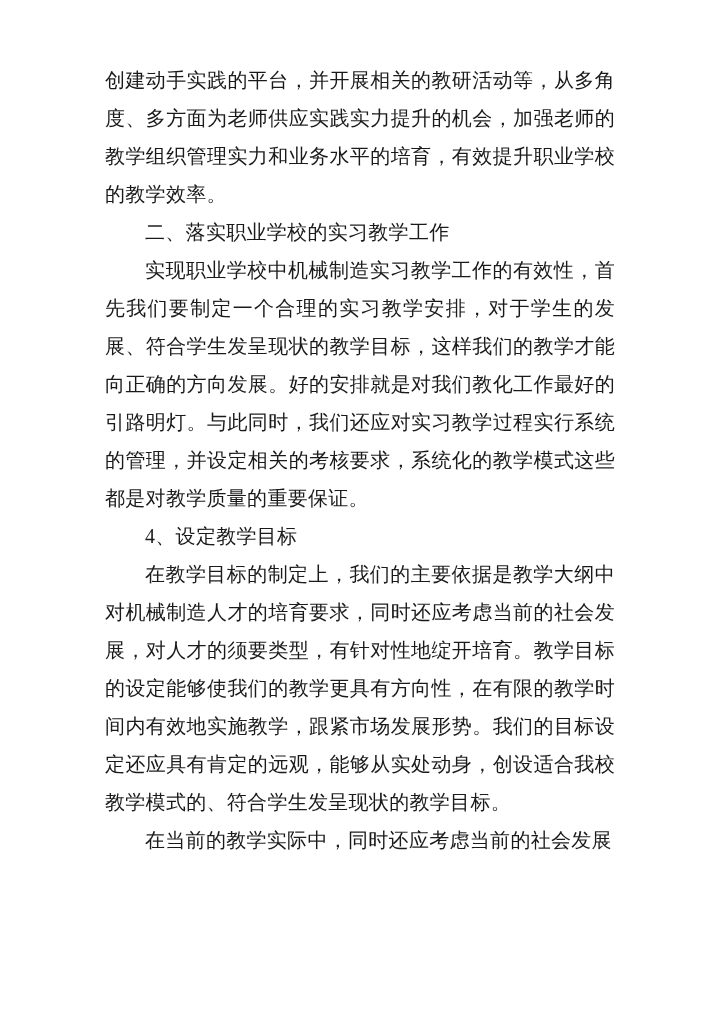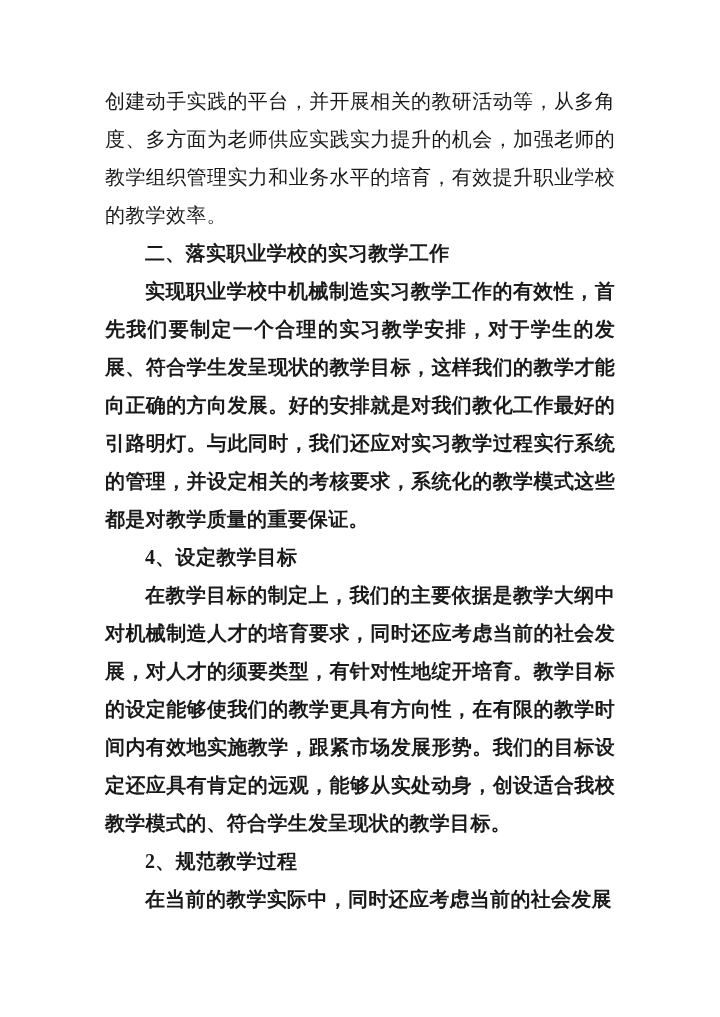--- a/index.html
+++ b/index.html
@@ -9,42 +9,40 @@
   }
   body {
     width: 720px;
     height: 1017px;
     overflow: hidden;
   }
   .page {
     box-sizing: border-box;
     width: 720px;
     height: 1017px;
-    padding: 82px 105px 0 105px;
+    padding: 61px 105px 0 105px;
     background: #ffffff;
   }
   .para {
     margin: 0;
     font-family: "Liberation Serif", "DejaVu Serif", serif;
     font-size: 20px;
     line-height: 38px;
     color: #1a1a1a;
     text-align: justify;
     text-justify: inter-character;
     letter-spacing: 0.3px;
   }
   .para.indent {
     text-indent: 2em;
-    font-weight: bold;
   }
 </style>
 </head>
 <body>
 
 <div class="page">
   <p class="para">创建动手实践的平台，并开展相关的教研活动等，从多角度、多方面为老师供应实践实力提升的机会，加强老师的教学组织管理实力和业务水平的培育，有效提升职业学校的教学效率。</p>
   <p class="para indent">二、落实职业学校的实习教学工作</p>
   <p class="para indent">实现职业学校中机械制造实习教学工作的有效性，首先我们要制定一个合理的实习教学安排，对于学生的发展、符合学生发呈现状的教学目标，这样我们的教学才能向正确的方向发展。好的安排就是对我们教化工作最好的引路明灯。与此同时，我们还应对实习教学过程实行系统的管理，并设定相关的考核要求，系统化的教学模式这些都是对教学质量的重要保证。</p>
   <p class="para indent">4、设定教学目标</p>
   <p class="para indent">在教学目标的制定上，我们的主要依据是教学大纲中对机械制造人才的培育要求，同时还应考虑当前的社会发展，对人才的须要类型，有针对性地绽开培育。教学目标的设定能够使我们的教学更具有方向性，在有限的教学时间内有效地实施教学，跟紧市场发展形势。我们的目标设定还应具有肯定的远观，能够从实处动身，创设适合我校教学模式的、符合学生发呈现状的教学目标。</p>
-  <p class="para indent">2、规范教学过程</p>
   <p class="para indent">在当前的教学实际中，同时还应考虑当前的社会发展</p>
 </div>
 
 </body></html>

